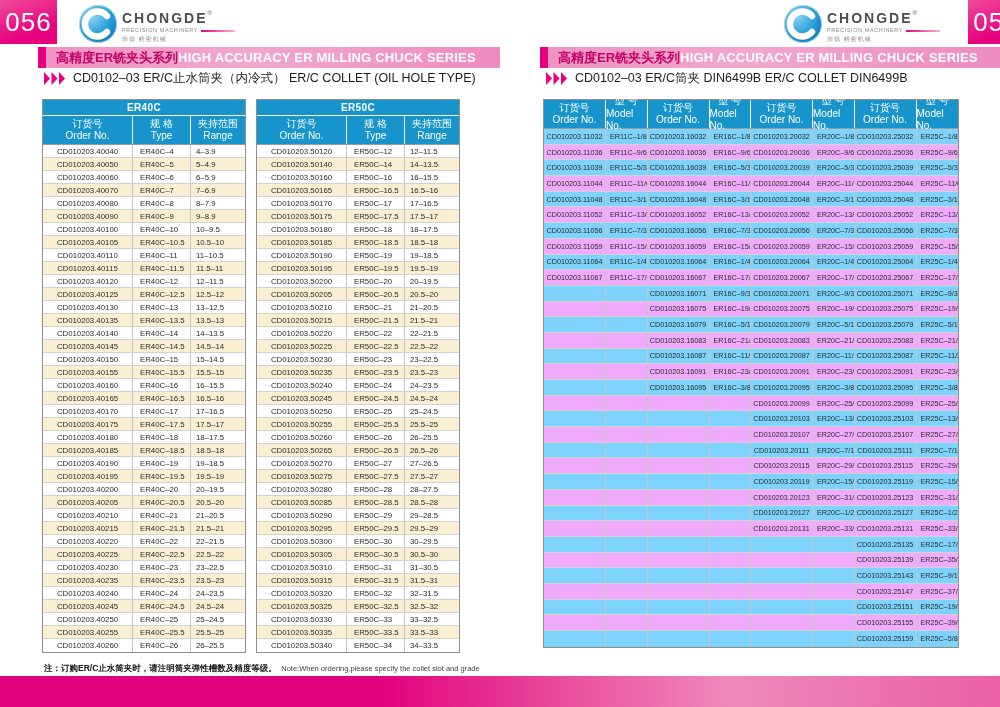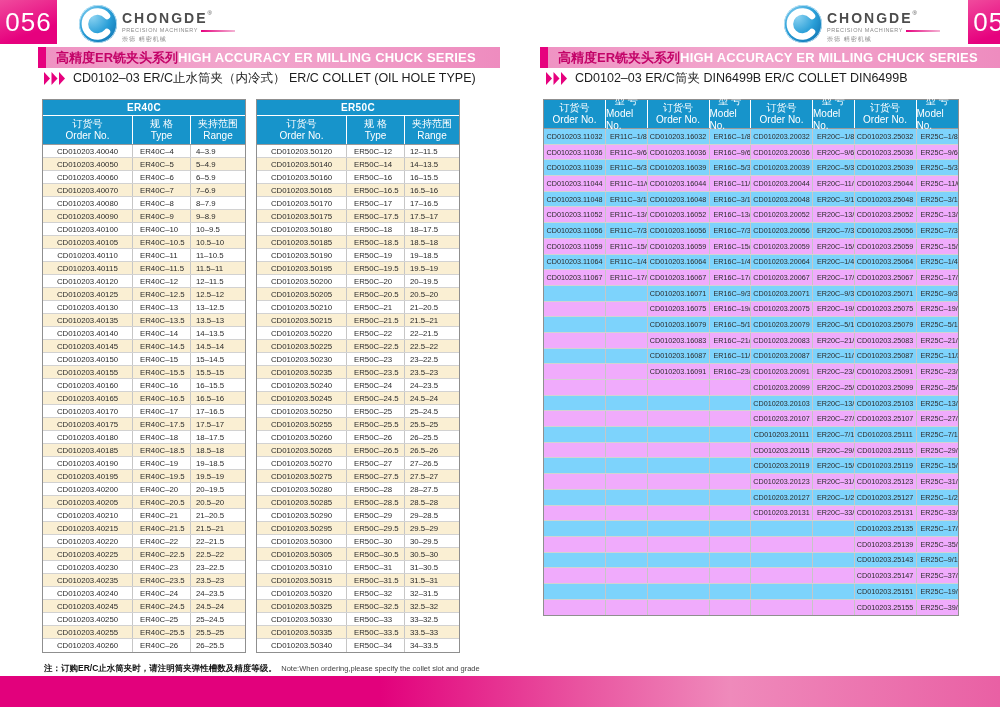--- a/index.html
+++ b/index.html
@@ -798,20 +798,30 @@
         <div class="g-row">
           <div class="g-cell order"></div>
           <div class="g-cell model"></div>
           <div class="g-cell order">CD010203.16091</div>
           <div class="g-cell model">ER16C–23/64</div>
           <div class="g-cell order">CD010203.20091</div>
           <div class="g-cell model">ER20C–23/64</div>
           <div class="g-cell order">CD010203.25091</div>
           <div class="g-cell model">ER25C–23/64</div>
         </div>
+        <div class="g-row alt">
+          <div class="g-cell order"></div>
+          <div class="g-cell model"></div>
+          <div class="g-cell order">CD010203.16095</div>
+          <div class="g-cell model">ER16C–3/8</div>
+          <div class="g-cell order">CD010203.20095</div>
+          <div class="g-cell model">ER20C–3/8</div>
+          <div class="g-cell order">CD010203.25095</div>
+          <div class="g-cell model">ER25C–3/8</div>
+        </div>
         <div class="g-row">
           <div class="g-cell order"></div>
           <div class="g-cell model"></div>
           <div class="g-cell order"></div>
           <div class="g-cell model"></div>
           <div class="g-cell order">CD010203.20099</div>
           <div class="g-cell model">ER20C–25/64</div>
           <div class="g-cell order">CD010203.25099</div>
           <div class="g-cell model">ER25C–25/64</div>
         </div>
@@ -948,17 +958,27 @@
         <div class="g-row">
           <div class="g-cell order"></div>
           <div class="g-cell model"></div>
           <div class="g-cell order"></div>
           <div class="g-cell model"></div>
           <div class="g-cell order"></div>
           <div class="g-cell model"></div>
           <div class="g-cell order">CD010203.25155</div>
           <div class="g-cell model">ER25C–39/64</div>
         </div>
+        <div class="g-row alt">
+          <div class="g-cell order"></div>
+          <div class="g-cell model"></div>
+          <div class="g-cell order"></div>
+          <div class="g-cell model"></div>
+          <div class="g-cell order"></div>
+          <div class="g-cell model"></div>
+          <div class="g-cell order">CD010203.25159</div>
+          <div class="g-cell model">ER25C–5/8</div>
+        </div>
       </div>
     </div>
 </div>
 
 <div class="bottom-bar"></div>
 
 </body></html>

